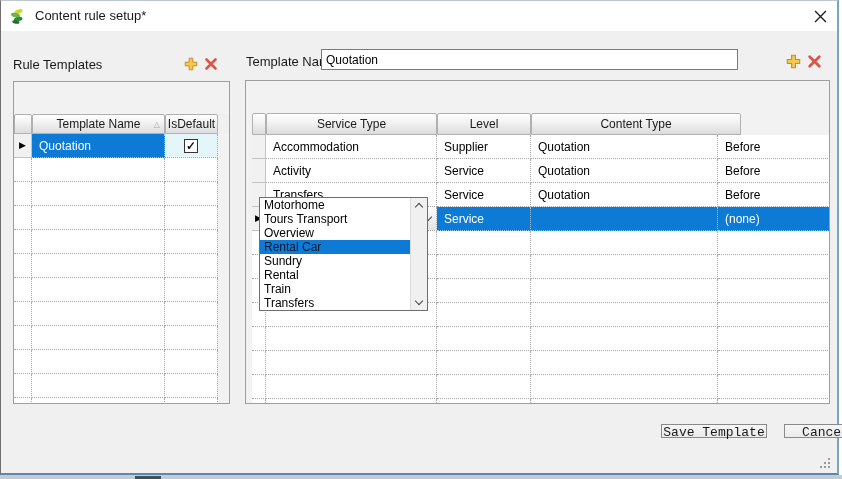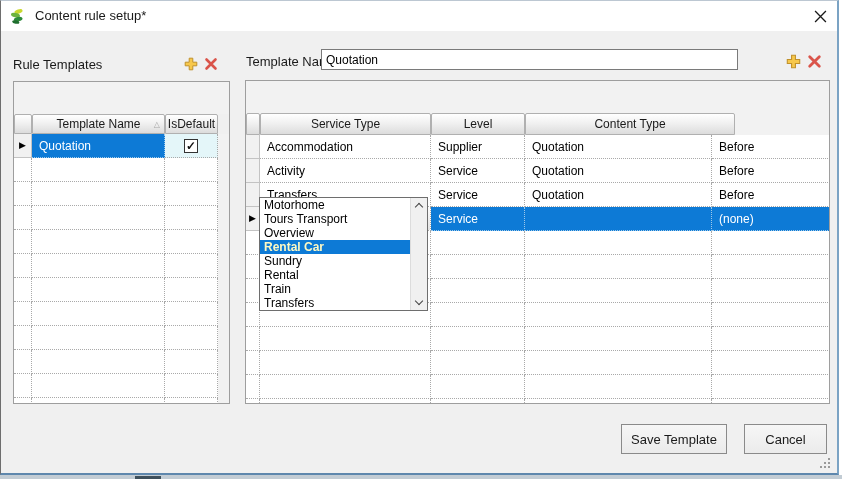--- a/index.html
+++ b/index.html
@@ -27,21 +27,21 @@
   .icon-btn { position:absolute; width:16px; height:16px; cursor:pointer;
     display:flex; align-items:center; justify-content:center; }
   .plus-left  { left:182px; top:55px; }
   .del-left   { left:202px; top:55px; }
   .plus-right { left:784px; top:52px; }
   .del-right  { left:805px; top:52px; }
 
   
   .grid { position:absolute; background:#f2f2f2; border:1px solid #9e9e9e; overflow:hidden; }
   .left-grid  { left:12px;  top:80px; width:217px; height:323px; }
-  .right-grid { left:244px; top:79px; width:585px; height:324px; }
+  .right-grid { left:244px; top:79px; width:585px; height:324px;padding-left:6px; }
 
   .g-header { display:flex;margin-top:32px; }
   .g-hcell { height:20px; flex:none;
     background:linear-gradient(#ffffff 0%, #f1f1f1 45%, #dcdcdc 100%);
     border:1px solid #b0b0b0; border-radius:2px 2px 0 0;
     font-size:12px; color:#1a1a1a; display:flex; align-items:center;
     justify-content:center; position:relative; }
   .right-grid .g-hcell { height:22px; }
   .g-hcell.filler { background:#f0f0f0; border:none; }
   .sort-glyph { font-size:8px; color:#a8a8a8; position:absolute; right:4px; top:5px; }
@@ -72,31 +72,31 @@
     transform:rotate(225deg); margin-top:-3px; }
   .chev.up { border-left:1.6px solid #444; border-top:1.6px solid #444;
     transform:rotate(45deg); margin-top:3px; }
 
   
   .dropdown { position:absolute; left:258px; top:196px; width:169px; height:114px;
     background:#ffffff; border:1px solid #6e6e6e; z-index:20; }
   .dd-items { position:absolute; left:0; top:0; right:17px; bottom:0; }
   .dd-item { height:14px; line-height:14px; font-size:12px; color:#000;
     padding-left:4px; white-space:nowrap; overflow:hidden; cursor:default; }
-  .dd-item.sel { background:#0d7ad6; color:#fef9c3;font-weight:bold; }
+  .dd-item.sel { background:#0d7ad6; color:#0f172a; }
   .dd-sb { position:absolute; right:0; top:0; bottom:0; width:17px; background:#f0f0f0;
     border-left:1px solid #dcdcdc; }
   .sb-btn { position:absolute; left:0; width:100%; height:15px; display:flex;
     align-items:center; justify-content:center; cursor:pointer; }
   .sb-btn.top { top:0; } .sb-btn.bottom { bottom:0; }
 
   
-  .btn { position:absolute; height:30px; font-size:13px; color:#1a1a1a;
+  .btn { position:absolute; height:14px; font-size:13px; color:#1a1a1a;
     background:linear-gradient(#f6f6f6,#ebebeb); border:1px solid #8a8a8a;
-    font-family:Liberation Sans, sans-serif; cursor:pointer; }
+    font-family:Liberation Mono, monospace; cursor:pointer;margin-left:40px; }
   .btn-save   { left:620px; top:423px; width:106px; }
   .btn-cancel { left:743px; top:423px; width:83px; }
 
   .grip { position:absolute; right:6px; bottom:4px; width:12px; height:12px; }
 
   .below-strip { position:absolute; left:0; top:475px; width:842px; height:4px; background:#c2ccd4; }
   .below-frag  { position:absolute; left:135px; top:476px; width:26px; height:3px; background:#3e505c; }
 </style>
 </head>
 <body>

